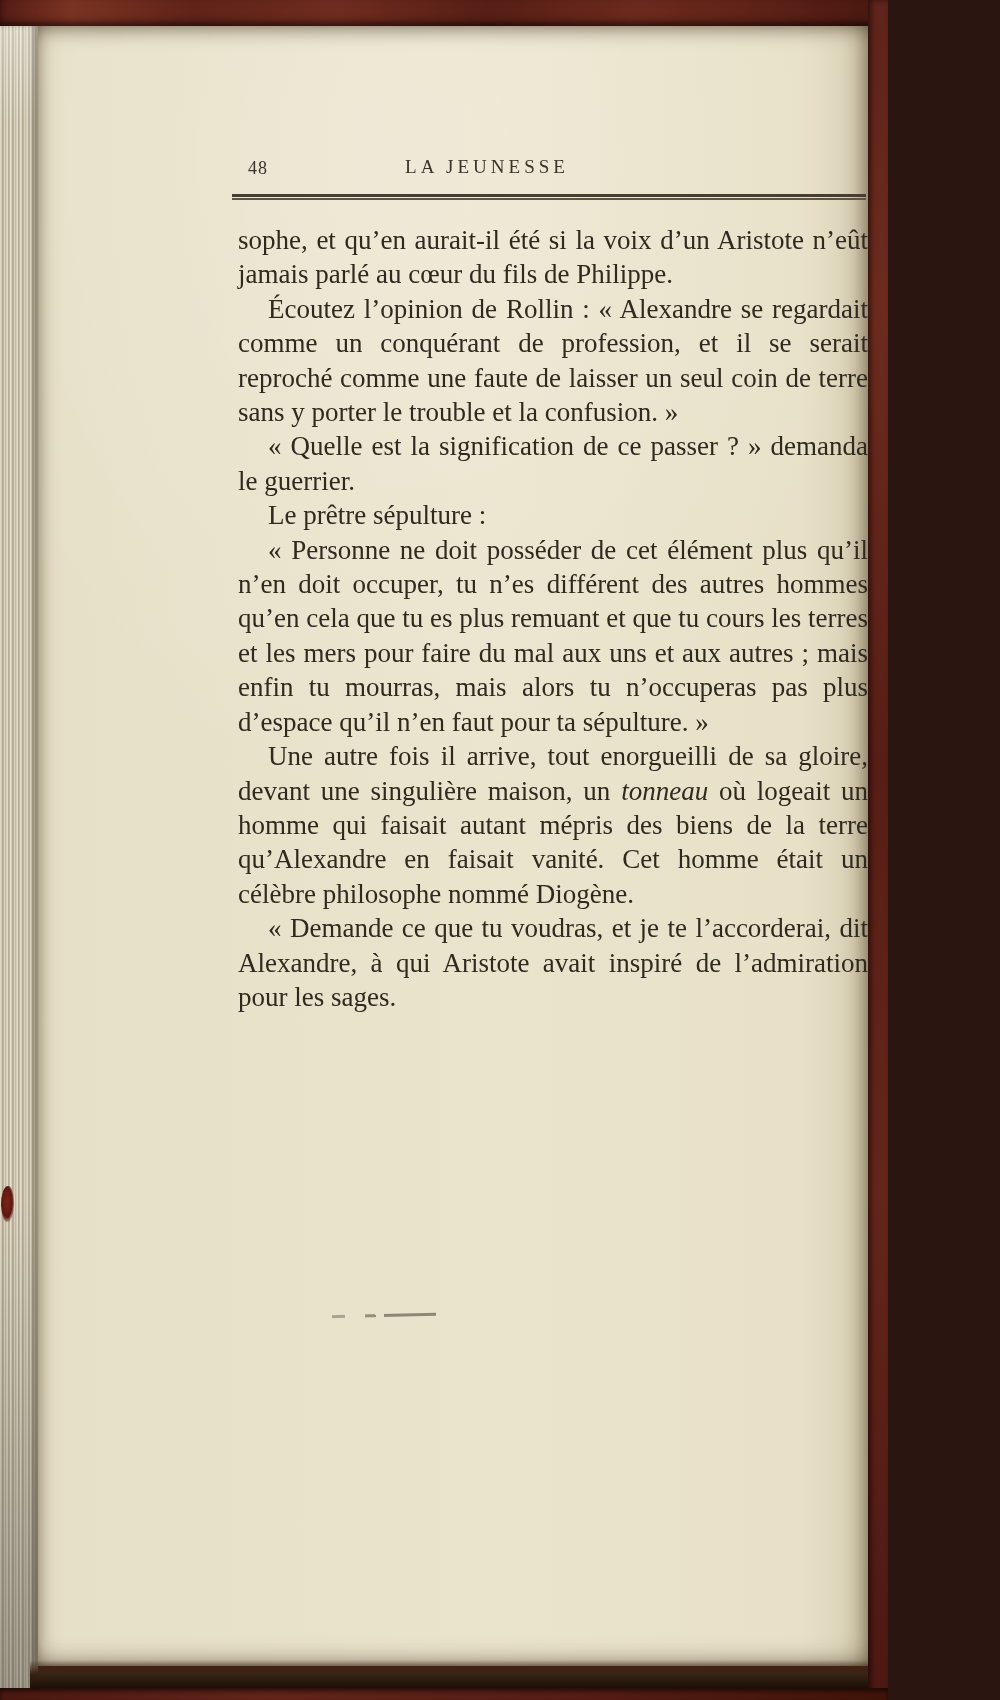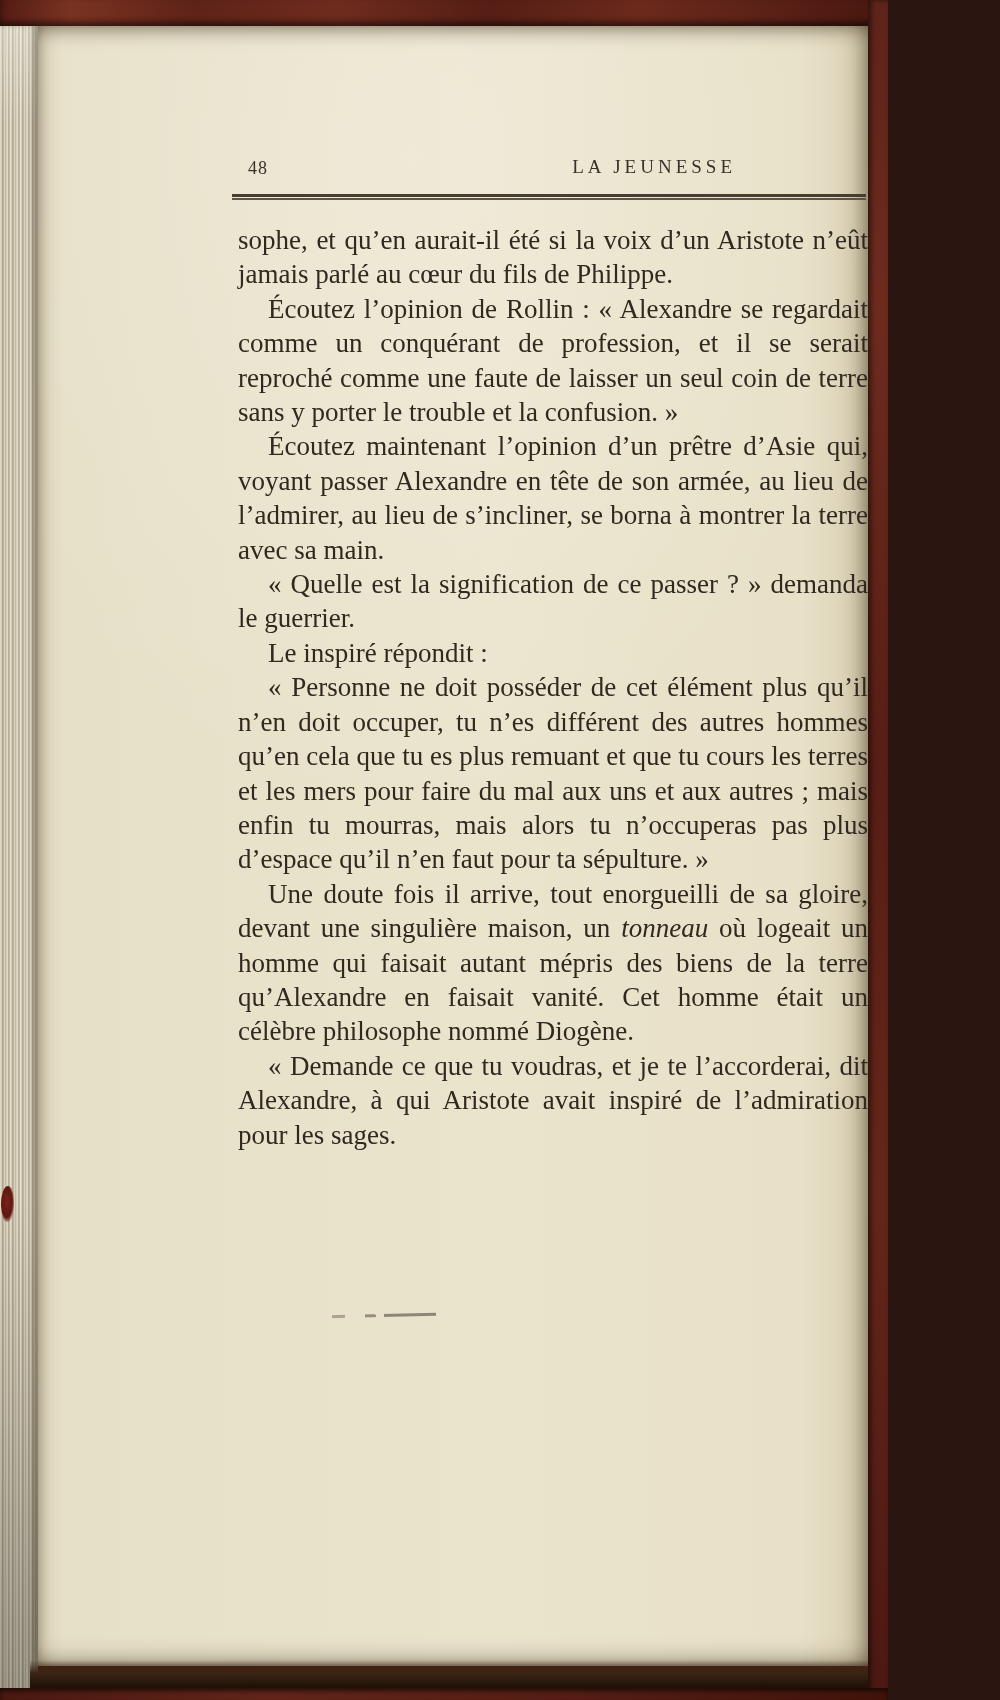--- a/index.html
+++ b/index.html
@@ -58,21 +58,21 @@
       inset 0 -18px 24px -16px rgba(55,38,18,.55);
   }
   .running-head {
     position:absolute; top:130px; left:200px; width:628px; height:28px;
     color:#3a332b;
   }
   .page-number {
     position:absolute; left:10px; top:2px; font-size:18px; letter-spacing:1px;
   }
   .running-title {
-    position:absolute; left:0; right:130px; top:0; text-align:right;
+    position:absolute; left:0; right:130px; top:0; text-align:center;
     font-size:19px; letter-spacing:4px;
   }
   .head-rule {
     position:absolute; top:168px; left:194px; width:634px; height:6px;
     background:linear-gradient(180deg,#463e33 0px,#463e33 2.5px,rgba(0,0,0,0) 2.5px,rgba(0,0,0,0) 4px,#5d5446 4px,#5d5446 5px);
   }
   .body-text {
     position:absolute; top:197px; left:200px; width:630px;
     font-size:27px; line-height:34.4px; color:#312920;
     text-align:justify;
@@ -105,25 +105,24 @@
 
   <div class="page">
     <div class="running-head">
       <span class="page-number">48</span>
       <span class="running-title">LA JEUNESSE</span>
     </div>
     <div class="head-rule"></div>
     <div class="body-text" id="page-body">
         <p class=""><span>sophe, et qu’en aurait-il été si la voix d’un Aristote n’eût jamais parlé au cœur du fils de Philippe.</span></p>
         <p class="indent"><span>Écoutez l’opinion de Rollin : « Alexandre se regardait comme un conquérant de profession, et il se serait reproché comme une faute de laisser un seul coin de terre sans y porter le trouble et la confusion. »</span></p>
-        <p class="indent"><span>Écoutez maintenant l’opinion d’un prêtre d’Asie qui, voyant passer Alexandre en tête de son armée, au lieu de l’admirer, au lieu de s’incliner, se borna à montrer la terre avec sa main.</span></p>
         <p class="indent"><span>« Quelle est la signification de ce passer ? » demanda le guerrier.</span></p>
-        <p class="indent"><span>Le inspiré répondit :</span></p>
+        <p class="indent"><span>Le prêtre sépulture :</span></p>
         <p class="indent"><span>« Personne ne doit posséder de cet élément plus qu’il n’en doit occuper, tu n’es différent des autres hommes qu’en cela que tu es plus remuant et que tu cours les terres et les mers pour faire du mal aux uns et aux autres ; mais enfin tu mourras, mais alors tu n’occuperas pas plus d’espace qu’il n’en faut pour ta sépulture. »</span></p>
-        <p class="indent"><span>Une doute fois il arrive, tout enorgueilli de sa gloire, devant une singulière maison, un </span><span class="italic">tonneau</span><span> où logeait un homme qui faisait autant mépris des biens de la terre qu’Alexandre en faisait vanité. Cet homme était un célèbre philosophe nommé Diogène.</span></p>
+        <p class="indent"><span>Une autre fois il arrive, tout enorgueilli de sa gloire, devant une singulière maison, un </span><span class="italic">tonneau</span><span> où logeait un homme qui faisait autant mépris des biens de la terre qu’Alexandre en faisait vanité. Cet homme était un célèbre philosophe nommé Diogène.</span></p>
         <p class="indent"><span>« Demande ce que tu voudras, et je te l’accorderai, dit Alexandre, à qui Aristote avait inspiré de l’admiration pour les sages.</span></p>
       </div>
     <div class="pencil-mark"></div>
   </div>
 
   <div class="bottom-shadow"></div>
   <div class="cover-bottom"></div>
 
 </div>
 

